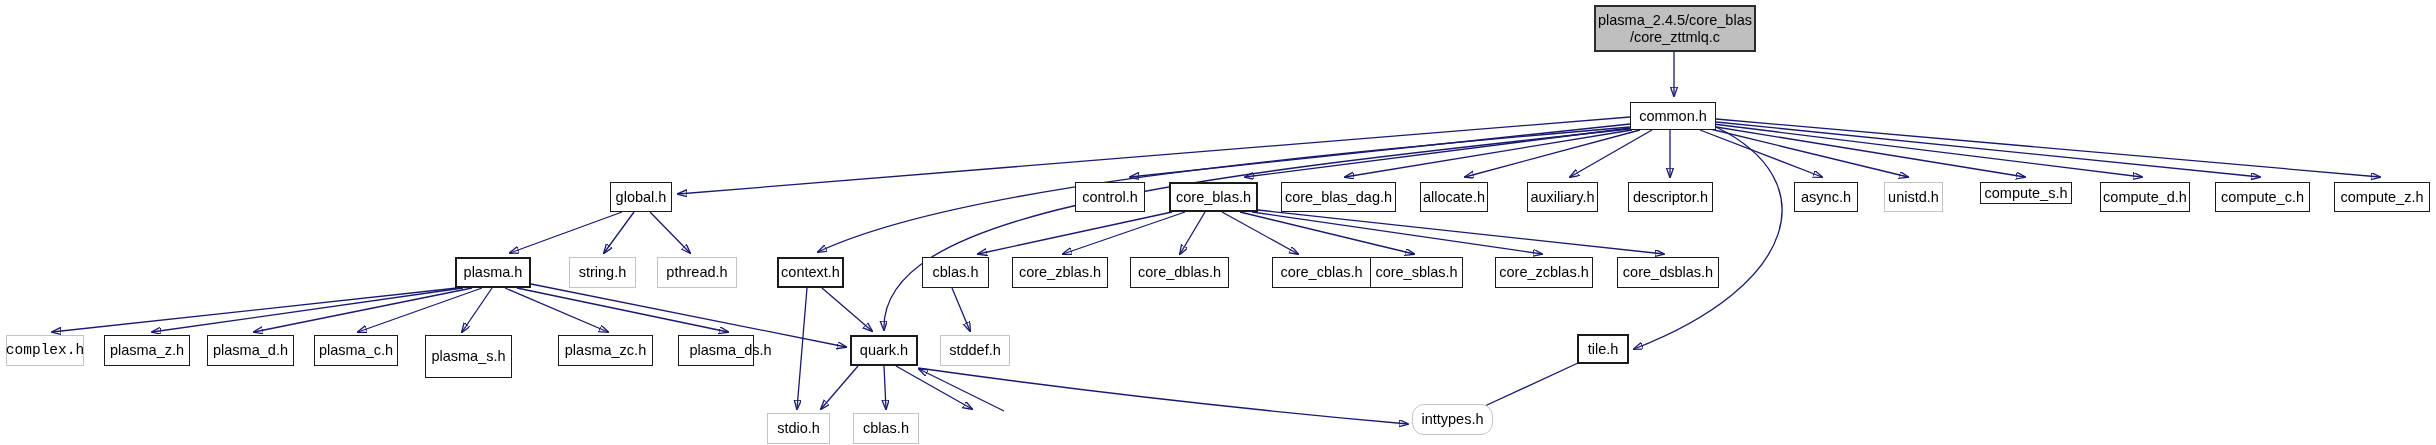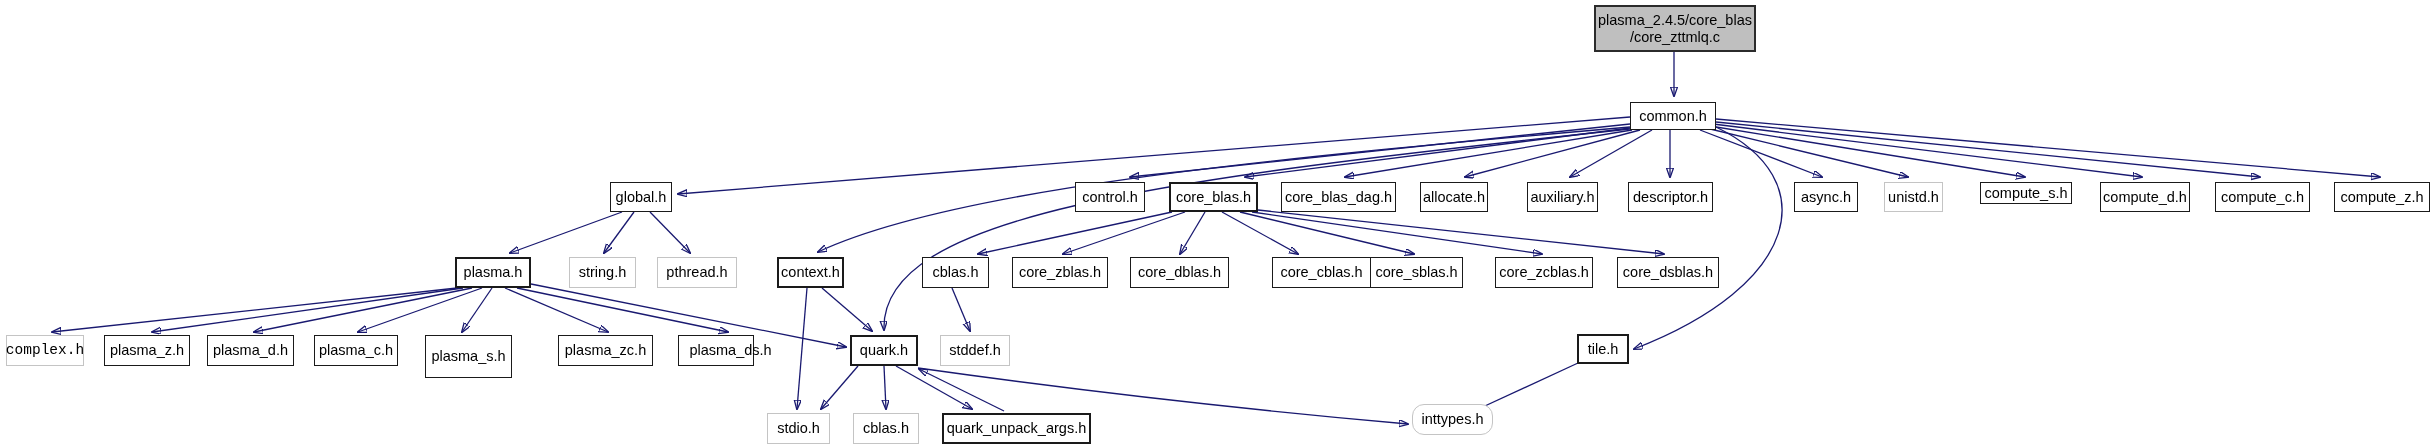--- a/index.html
+++ b/index.html
@@ -114,15 +114,14 @@
     <div class="node internal" style="left: 207px; top: 335px; width: 87px; height: 31px;">plasma_d.h</div>
     <div class="node internal" style="left: 314px; top: 335px; width: 84px; height: 31px;">plasma_c.h</div>
     <div class="node internal" style="left: 417px; top: 335px; width: 87px; height: 43px; margin-left: 8px;">plasma_s.h</div>
     <div class="node internal" style="left: 558px; top: 335px; width: 95px; height: 31px;">plasma_zc.h</div>
     <div class="node internal" style="left: 678px; top: 335px; width: 76px; height: 31px; padding-left: 29px;">plasma_ds.h</div>
     <div class="node bold" style="left: 850px; top: 335px; width: 68px; height: 31px;">quark.h</div>
     <div class="node external" style="left: 940px; top: 335px; width: 70px; height: 31px;">stddef.h</div>
     <div class="node bold" style="left: 1577px; top: 334px; width: 52px; height: 30px;">tile.h</div>
     <div class="node external" style="left: 767px; top: 413px; width: 63px; height: 31px;">stdio.h</div>
     <div class="node external" style="left: 853px; top: 413px; width: 66px; height: 31px;">cblas.h</div>
-    <div class="node bold" style="left: 942px; top: 413px; width: 149px; height: 31px;">quark_unpack_args.h</div>
     <div class="node external" style="left: 1412px; top: 404px; width: 81px; height: 31px; border-radius: 12px;">inttypes.h</div>
   </div>
 
 </body></html>

